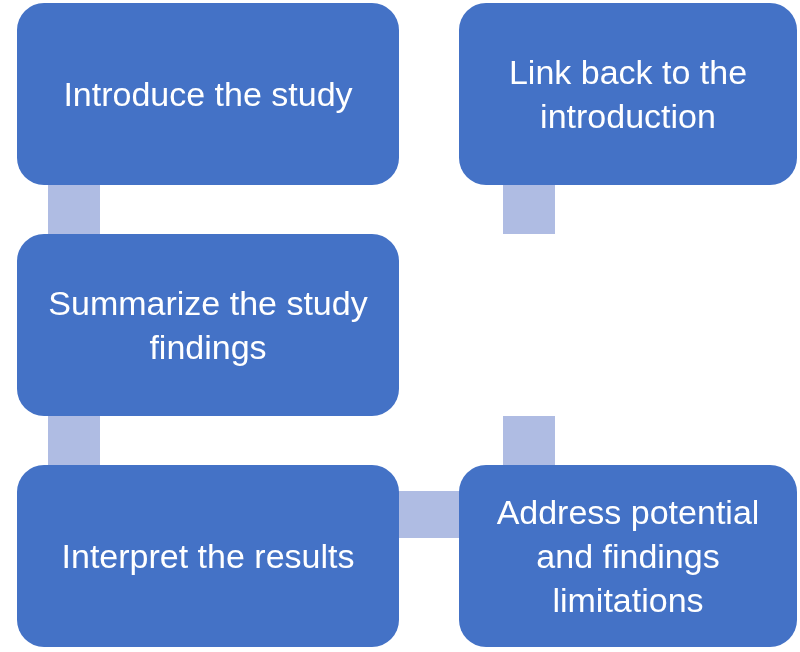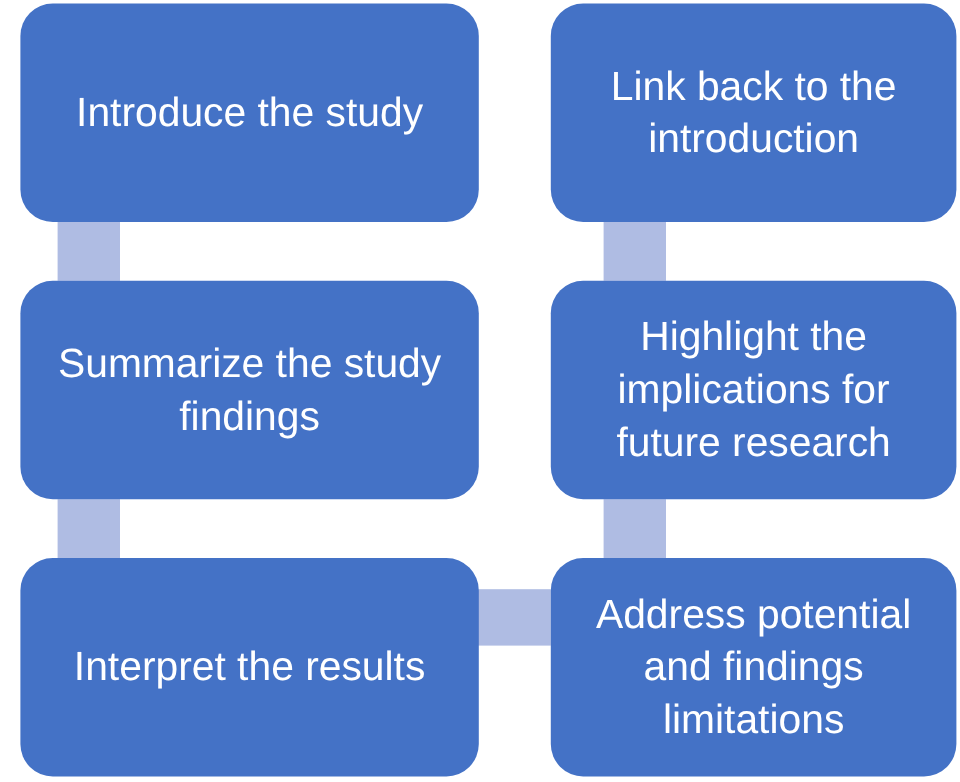--- a/index.html
+++ b/index.html
@@ -70,20 +70,17 @@
   <div class="node col-l row-2">
     <span>Summarize the study findings</span>
   </div>
   <div class="node col-l row-3">
     <span>Interpret the results</span>
   </div>
 
   <div class="node col-r row-1">
     <span>Link back to the introduction</span>
   </div>
-  <div class="node col-r row-2">
-    <span>Highlight the implications for future research</span>
-  </div>
   <div class="node col-r row-3">
     <span>Address potential and findings limitations</span>
   </div>
 
 </div>
 
 </body></html>

